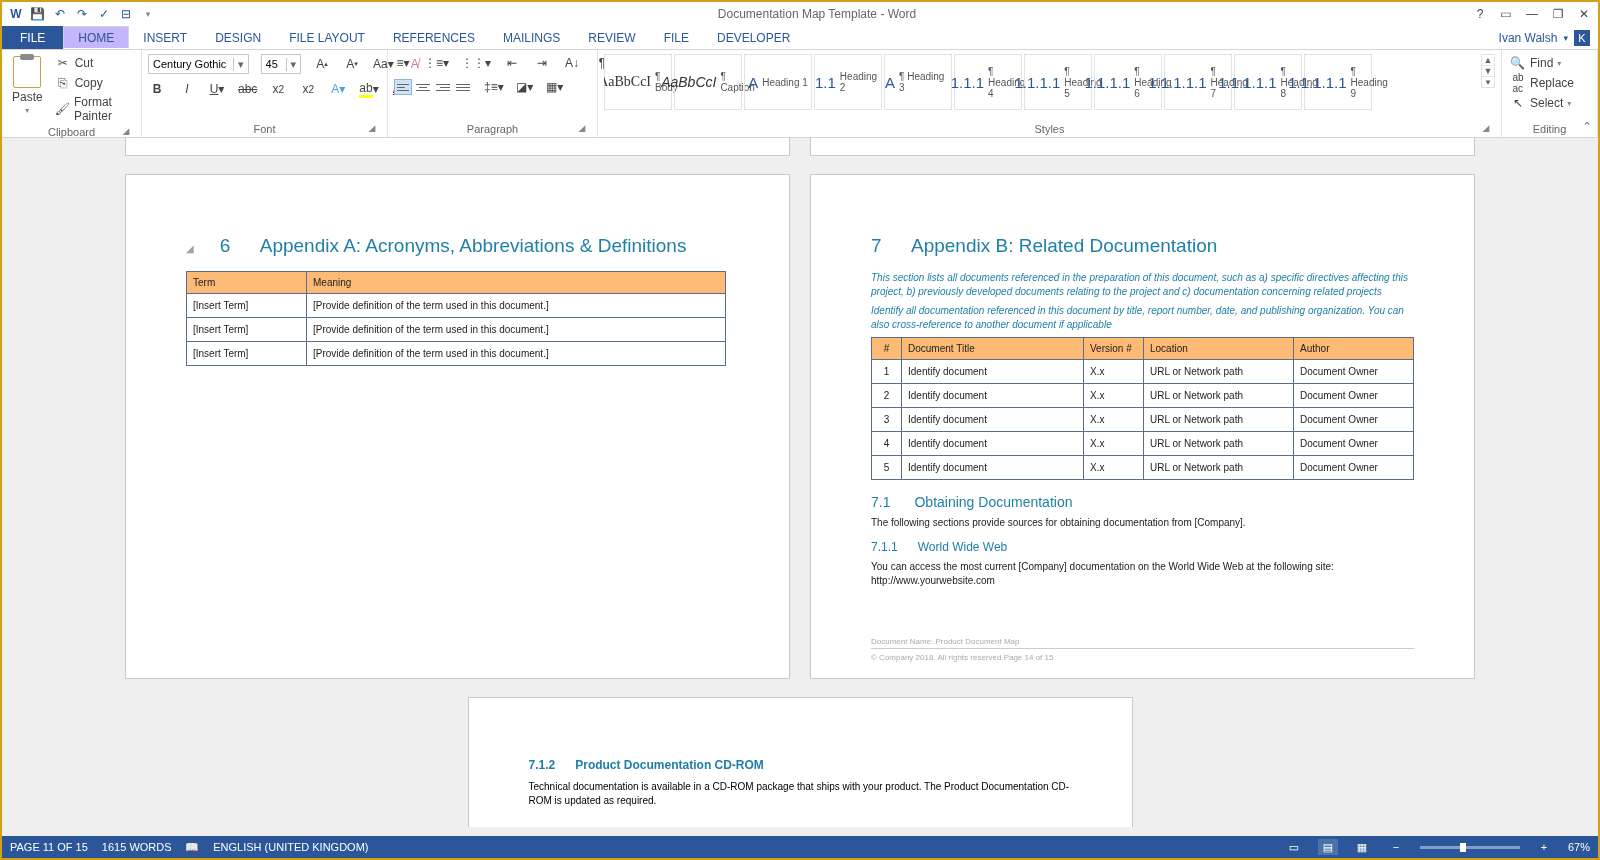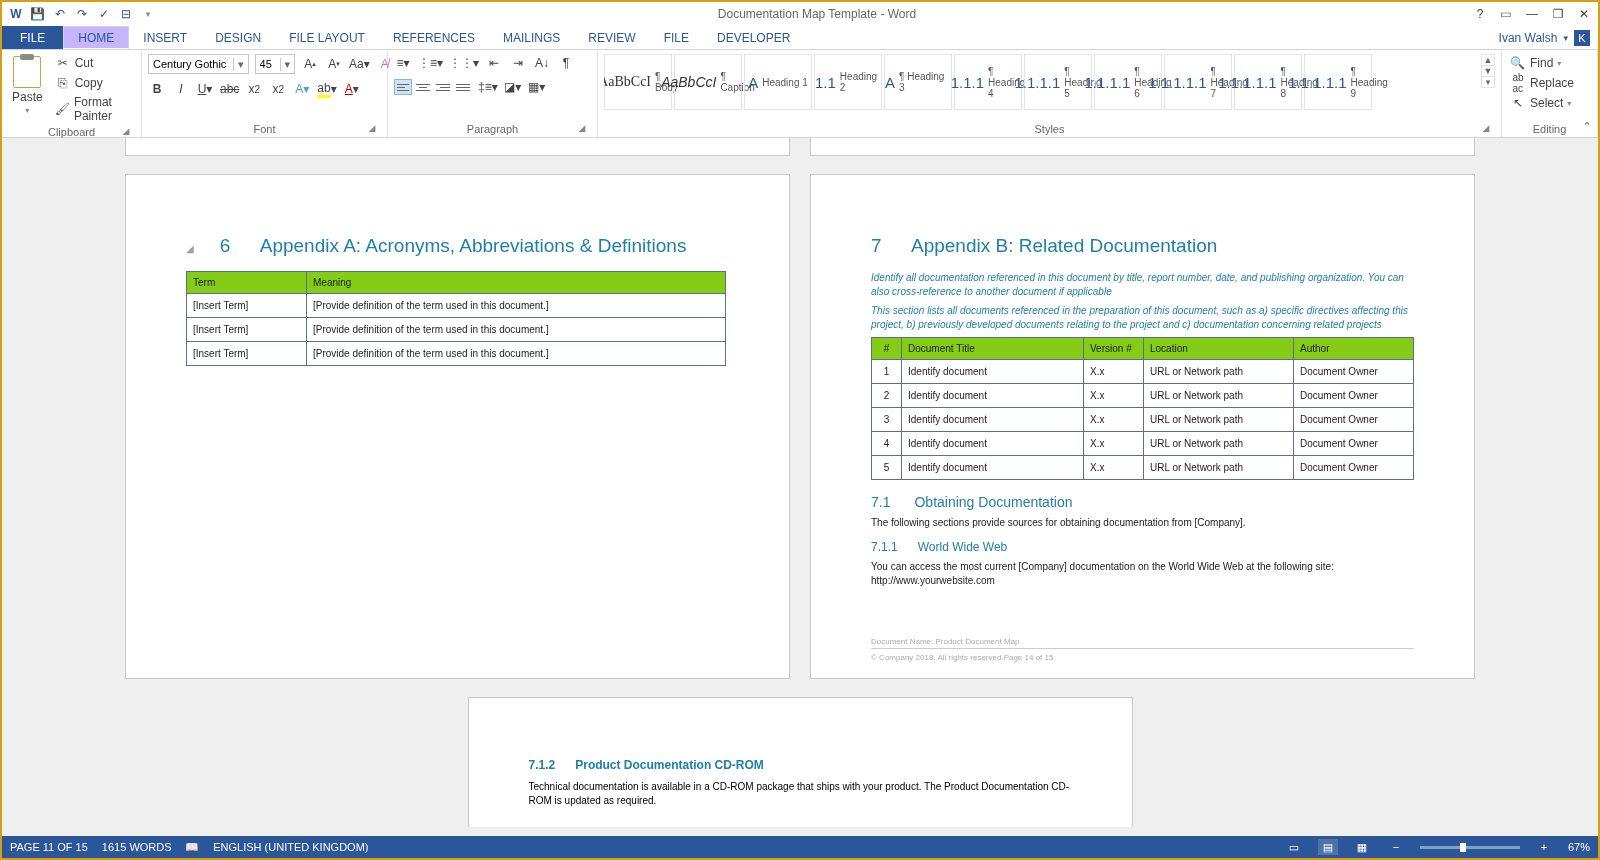--- a/index.html
+++ b/index.html
@@ -23,21 +23,21 @@
 .tabs .user { padding: 4px 8px; color: #2b579a; display: flex; align-items: center; gap: 6px; }
 .user-badge { width: 16px; height: 16px; background: #2b579a; color: #fff; font-size: 11px; display: inline-flex; align-items: center; justify-content: center; }
 
 
 .ribbon { height: 88px; background: #fff; border-bottom: 1px solid #d4d4d4; display: flex; font-size: 12px; color: #444; position: relative; }
 .group { border-right: 1px solid #e3e3e3; display: flex; flex-direction: column; padding: 4px 6px 2px; }
 .group-body { flex: 1; display: flex; align-items: flex-start; gap: 6px; }
 .group-label { text-align: center; font-size: 11px; color: #666; padding-top: 2px; position: relative; }
 .dlg-launch { position: absolute; right: 4px; bottom: 2px; width: 10px; height: 10px; font-size: 9px; color: #888; }
 .vstack { display: flex; flex-direction: column; gap: 2px; }
-.hstack { display: flex; align-items: center; gap: 6px; }
+.hstack { display: flex; align-items: center; gap: 12px; }
 .small-btn { display: inline-flex; align-items: center; gap: 4px; padding: 1px 2px; }
 .icon-sq { width: 16px; height: 16px; display: inline-flex; align-items: center; justify-content: center; font-size: 12px; }
 .big-btn { display: flex; flex-direction: column; align-items: center; gap: 2px; padding: 2px 4px; }
 .paste-icon { width: 28px; height: 32px; background: linear-gradient(#fff,#fff); border: 1px solid #bfa24d; border-radius: 2px; position: relative; }
 .paste-icon::before { content: ""; position: absolute; top: -3px; left: 6px; width: 14px; height: 6px; background: #8a8a8a; border-radius: 2px; }
 .font-combo { display: inline-flex; align-items: center; border: 1px solid #c6c6c6; height: 20px; font-size: 11px; }
 .font-combo input { border: none; padding: 0 4px; width: 84px; font-size: 11px; outline: none; }
 .font-combo .dd { padding: 0 4px; border-left: 1px solid #c6c6c6; color: #666; }
 .size-combo input { width: 24px; text-align: left; }
 .glyph-btn { min-width: 18px; height: 18px; display: inline-flex; align-items: center; justify-content: center; font-size: 12px; color: #444; }
@@ -61,21 +61,21 @@
 
 .doc-area { flex: 1; background: #efefef; overflow: hidden; position: relative; }
 .pages-row { display: flex; gap: 20px; justify-content: center; padding-top: 0; }
 .page-stub { width: 665px; height: 18px; background: #fff; border: 1px solid #c9c9c9; border-top: none; }
 .page { width: 665px; height: 505px; background: #fff; border: 1px solid #c9c9c9; padding: 60px 60px 20px; position: relative; font-size: 11px; color: #222; }
 .page h1 { font-family: "Century Gothic", sans-serif; font-weight: 400; color: #1f7fa8; font-size: 19px; margin-bottom: 14px; display: flex; align-items: baseline; gap: 20px; }
 .page h1 .num { width: 20px; }
 .page .collapse-tri { color: #a0a0a0; font-size: 10px; margin-right: 6px; }
 .instr { font-style: italic; color: #1f7fa8; font-size: 10px; margin-bottom: 6px; line-height: 1.35; }
 .tbl { border-collapse: collapse; width: 100%; font-size: 10px; }
-.tbl th { background: #84cc16; border: 1px solid #5a6f8f; padding: 5px 6px; text-align: left; font-weight: 400; }
+.tbl th { background: #fdba74; border: 1px solid #5a6f8f; padding: 5px 6px; text-align: left; font-weight: 400; }
 .tbl td { border: 1px solid #5a6f8f; padding: 6px; }
 .tbl.narrow-first th:first-child, .tbl.narrow-first td:first-child { width: 30px; text-align: center; }
 .page h2 { font-family: "Century Gothic", sans-serif; font-weight: 400; color: #1f7fa8; font-size: 14px; margin: 14px 0 6px; display: flex; gap: 24px; }
 .page h3 { font-family: "Century Gothic", sans-serif; font-weight: 400; color: #1f7fa8; font-size: 12px; margin: 10px 0 6px; display: flex; gap: 20px; }
 .page p { font-size: 10px; line-height: 1.4; margin-bottom: 4px; }
 .page .footer { position: absolute; bottom: 16px; left: 60px; right: 60px; border-top: 1px solid #ccc; padding-top: 4px; font-size: 8px; color: #aaa; display: flex; }
 .page .footer .fname { position: absolute; top: -12px; left: 0; }
 
 .page3 { width: 665px; background: #fff; border: 1px solid #c9c9c9; border-bottom: none; padding: 60px 60px 0; margin: 18px auto 0; height: 130px; }
 .watermark { position: absolute; left: 40px; bottom: 58px; font-size: 13px; color: #f0f0f0; }
@@ -351,22 +351,22 @@
             </tr>
           </tbody>
       </table>
     </div>
 
     <div class="page">
       <h1>
           <span class="num">7</span>
           <span>Appendix B: Related Documentation</span>
         </h1>
+      <div class="instr">This section lists all documents referenced in the preparation of this document, such as a) specific directives affecting this project, b) previously developed documents relating to the project and c) documentation concerning related projects</div>
       <div class="instr">Identify all documentation referenced in this document by title, report number, date, and publishing organization. You can also cross-reference to another document if applicable</div>
-      <div class="instr">This section lists all documents referenced in the preparation of this document, such as a) specific directives affecting this project, b) previously developed documents relating to the project and c) documentation concerning related projects</div>
       <table class="tbl narrow-first">
         <thead>
             <tr>
           <th>#</th>
           <th>Document Title</th>
           <th style="width:60px">Version #</th>
           <th style="width:150px">Location</th>
           <th style="width:120px">Author</th>
         </tr>
           </thead>

